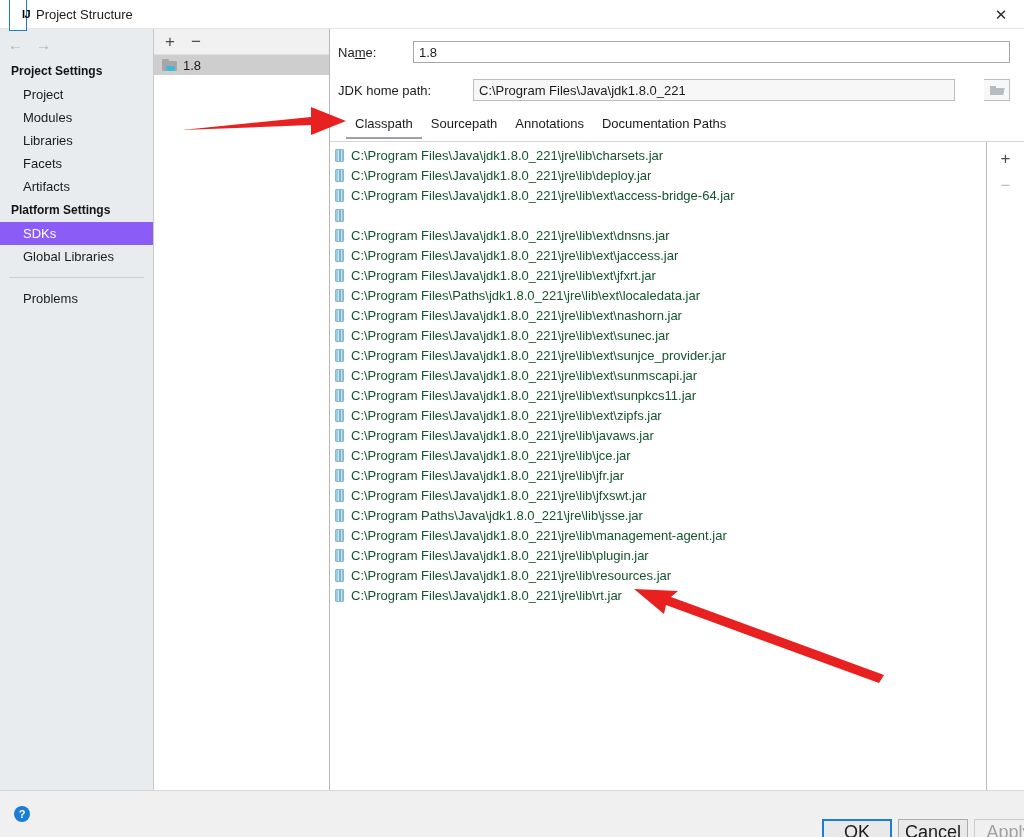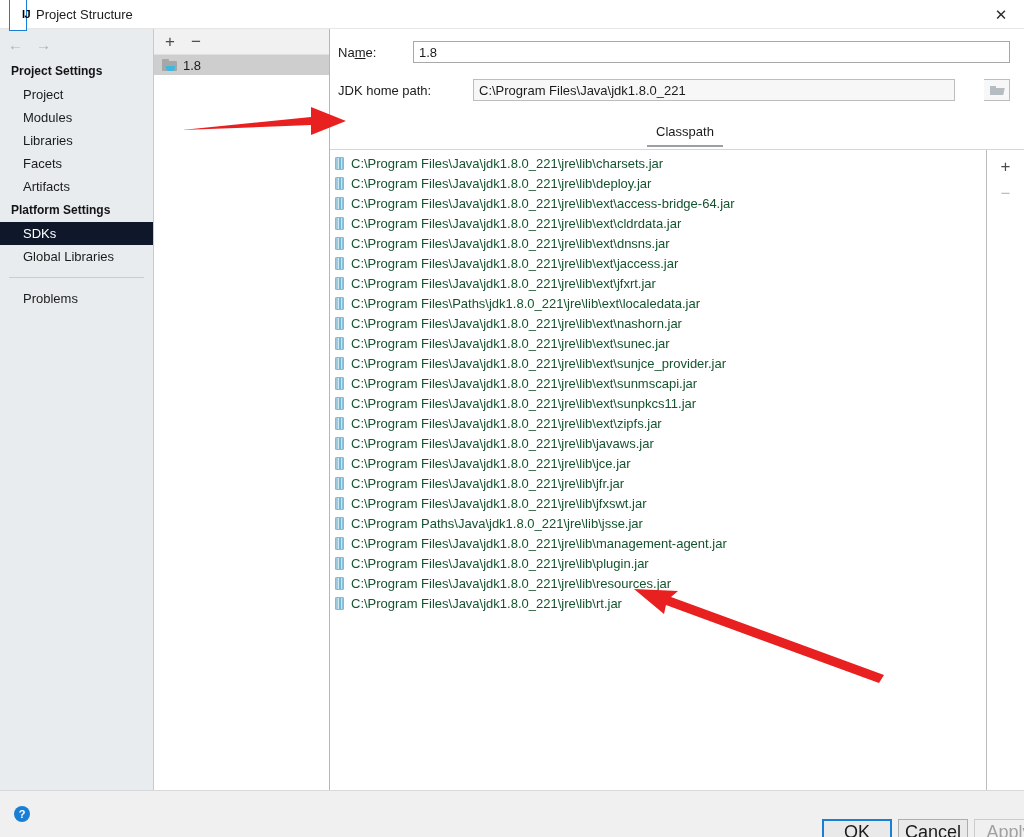--- a/index.html
+++ b/index.html
@@ -93,21 +93,21 @@
     padding: 5px 12px 5px 11px;
   }
   .sb-item {
     padding: 4px 0 4px 23px;
     font-size: 13px;
     color: #1b1b1b;
     cursor: default;
     line-height: 15px;
   }
   .sb-item.selected {
-    background: #0f172a;
+    background: #8b5cf6;
     color: #ffffff;
   }
   .sb-sep {
     height: 1px;
     background: #c8cdd1;
     margin: 9px 9px 9px 9px;
   }
   .sb-item.standalone {
     padding-left: 23px;
   }
@@ -232,26 +232,25 @@
     position: absolute;
     display: block;
     background: #b5bcc2;
   }
   .browse-btn .bf i.a { left: 0; top: 1px; width: 6px; height: 9px; }
   .browse-btn .bf i.b { left: 3px; top: 3px; width: 11px; height: 7px; transform: skewX(-12deg); }
 
   
   .tabs {
     display: flex;
-    align-items: center;
+    align-items: flex-start;
     padding-left: 16px;
     height: 28px;
-    margin-top: 16px;
+    margin-top: 8px;
     border-bottom: 1px solid #ffffff;
-    flex-direction: column;
   }
   .tab {
     font-size: 13px;
     color: #1b1b1b;
     padding: 3px 9px 6px 9px;
     cursor: default;
     border-bottom: 2px solid transparent;
     white-space: nowrap;
   }
   .tab.active {
@@ -471,21 +470,20 @@
             <div class="cp-row">
               <span class="jar-icon"></span>
               <span>C:\Program Files\Java\jdk1.8.0_221\jre\lib\deploy.jar</span>
             </div>
             <div class="cp-row">
               <span class="jar-icon"></span>
               <span>C:\Program Files\Java\jdk1.8.0_221\jre\lib\ext\access-bridge-64.jar</span>
             </div>
             <div class="cp-row">
               <span class="jar-icon"></span>
-              <span>C:\Program Files\Java\jdk1.8.0_221\jre\lib\ext\cldrdata.jar</span>
             </div>
             <div class="cp-row">
               <span class="jar-icon"></span>
               <span>C:\Program Files\Java\jdk1.8.0_221\jre\lib\ext\dnsns.jar</span>
             </div>
             <div class="cp-row">
               <span class="jar-icon"></span>
               <span>C:\Program Files\Java\jdk1.8.0_221\jre\lib\ext\jaccess.jar</span>
             </div>
             <div class="cp-row">

